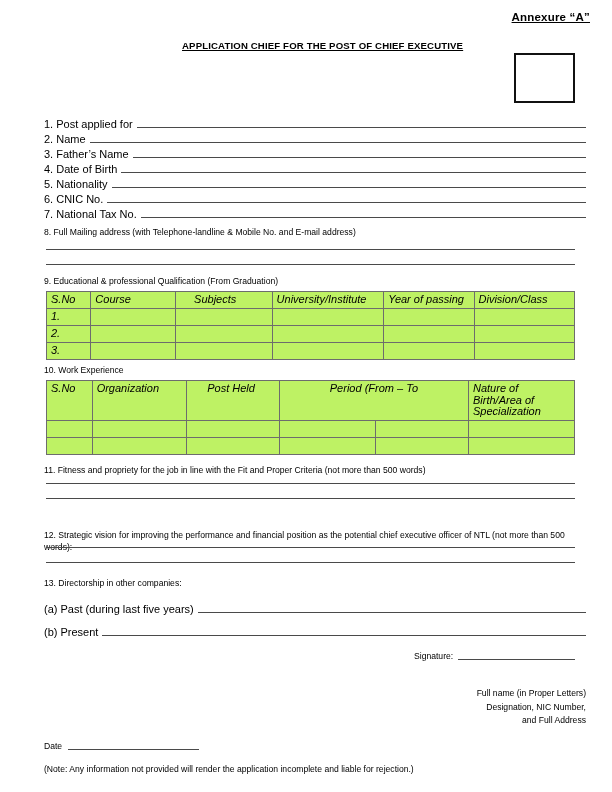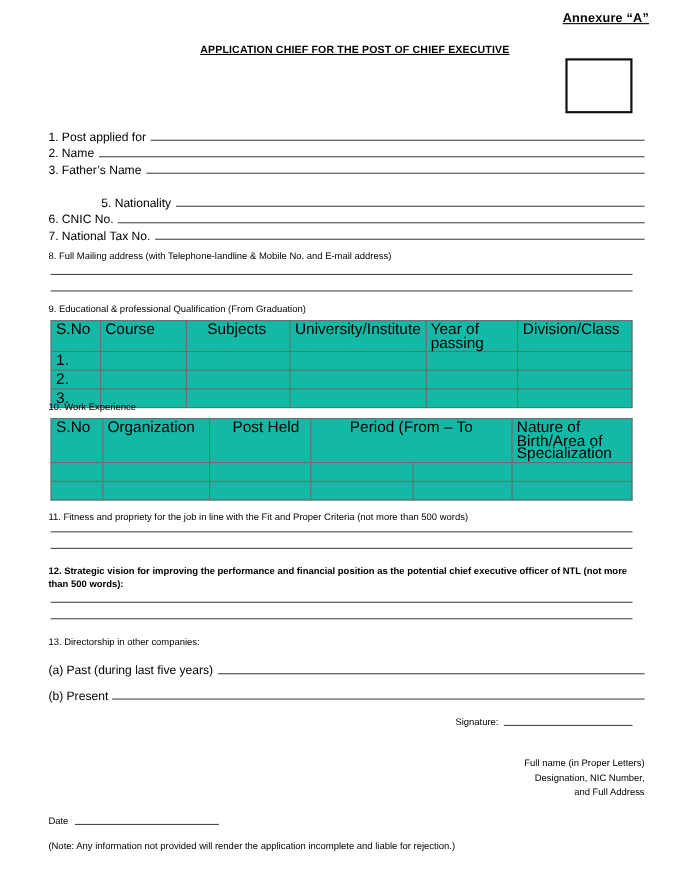--- a/index.html
+++ b/index.html
@@ -87,22 +87,23 @@
     flex: 1 1 auto;
     margin-left: 4px;
     height: 9px;
     border-bottom: 1.1px solid #4a4a4a;
   }
 
   
   table.grid {
     position: absolute;
     border-collapse: collapse;
-    font-size: 14px;
-    background: #14b8a6;
+    font-size: 11px;
+    background: #bef264;
+    font-style: italic;
   }
   table.grid td, table.grid th {
     border: 1px solid #6d6d6d;
     padding: 2px 4px;
     font-weight: normal;
     text-align: left;
     vertical-align: top;
     line-height: 11.5px;
   }
   table.grid th { font-weight: normal; }
@@ -157,22 +158,26 @@
   <div class="field" style="top:133px;">
     <span class="label">2. Name</span>
     <span class="line"></span>
   </div>
 
   <div class="field" style="top:148px;">
     <span class="label">3. Father’s Name</span>
     <span class="line"></span>
   </div>
 
-
-  <div class="field" style="top:178px;margin-left:48px;">
+  <div class="field" style="top:163px;">
+    <span class="label">4. Date of Birth</span>
+    <span class="line"></span>
+  </div>
+
+  <div class="field" style="top:178px;">
     <span class="label">5. Nationality</span>
     <span class="line"></span>
   </div>
 
   <div class="field" style="top:193px;">
     <span class="label">6. CNIC No.</span>
     <span class="line"></span>
   </div>
 
   <div class="field" style="top:208px;">
@@ -258,21 +263,21 @@
         <td class="w4"></td>
         <td class="w5"></td>
       </tr>
     </tbody>
   </table>
 
   <div class="txt" style="left:44px; top:464px;">11. Fitness and propriety for the job in line with the Fit and Proper Criteria (not more than 500 words)</div>
   <div class="rule" style="left:46px; top:483px; width:529px;"></div>
   <div class="rule" style="left:46px; top:498px; width:529px;"></div>
 
-  <div class="txt wrap" style="left:44px; top:513px; width:531px;font-weight:bold;">12. Strategic vision for improving the performance and financial position as the potential chief executive officer of NTL (not more than 500 words):</div>
+  <div class="txt wrap" style="left:44px; top:529px; width:531px;">12. Strategic vision for improving the performance and financial position as the potential chief executive officer of NTL (not more than 500 words):</div>
   <div class="rule" style="left:46px; top:547px; width:529px;"></div>
   <div class="rule" style="left:46px; top:562px; width:529px;"></div>
 
   <div class="txt" style="left:44px; top:577px;">13. Directorship in other companies:</div>
 
   <div class="field" style="top:603px;">
     <span class="label">(a) Past (during last five years)</span>
     <span class="line"></span>
   </div>
 

